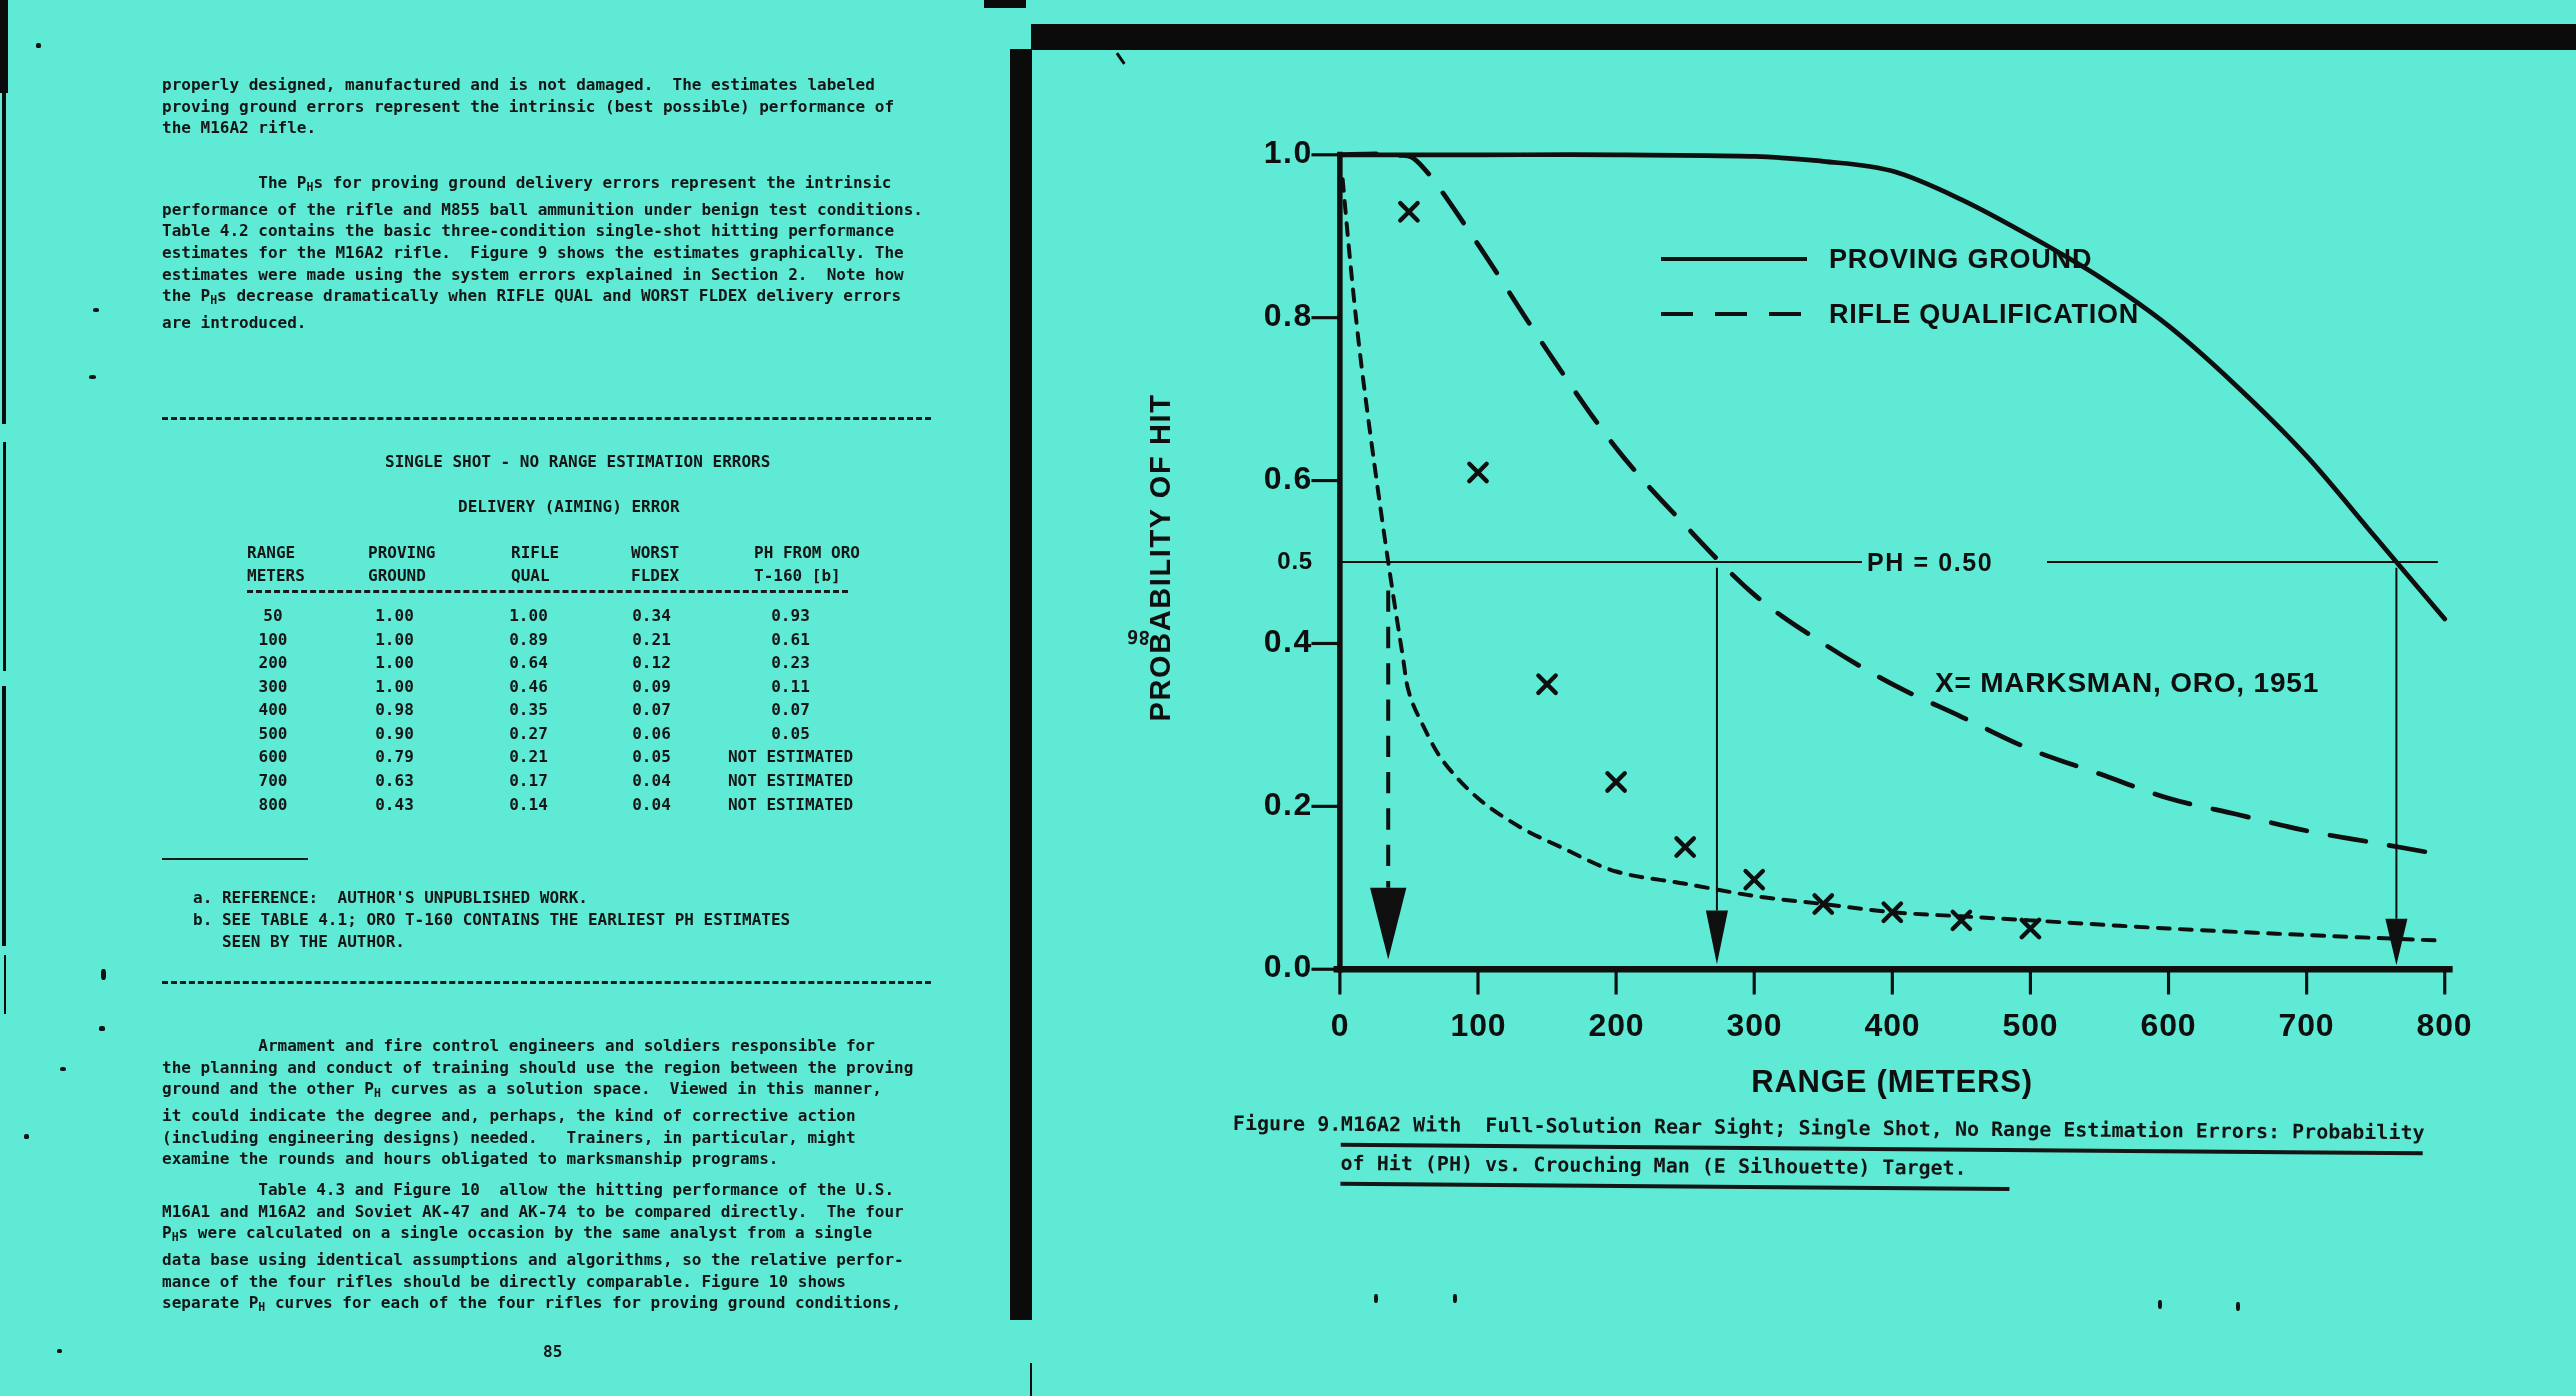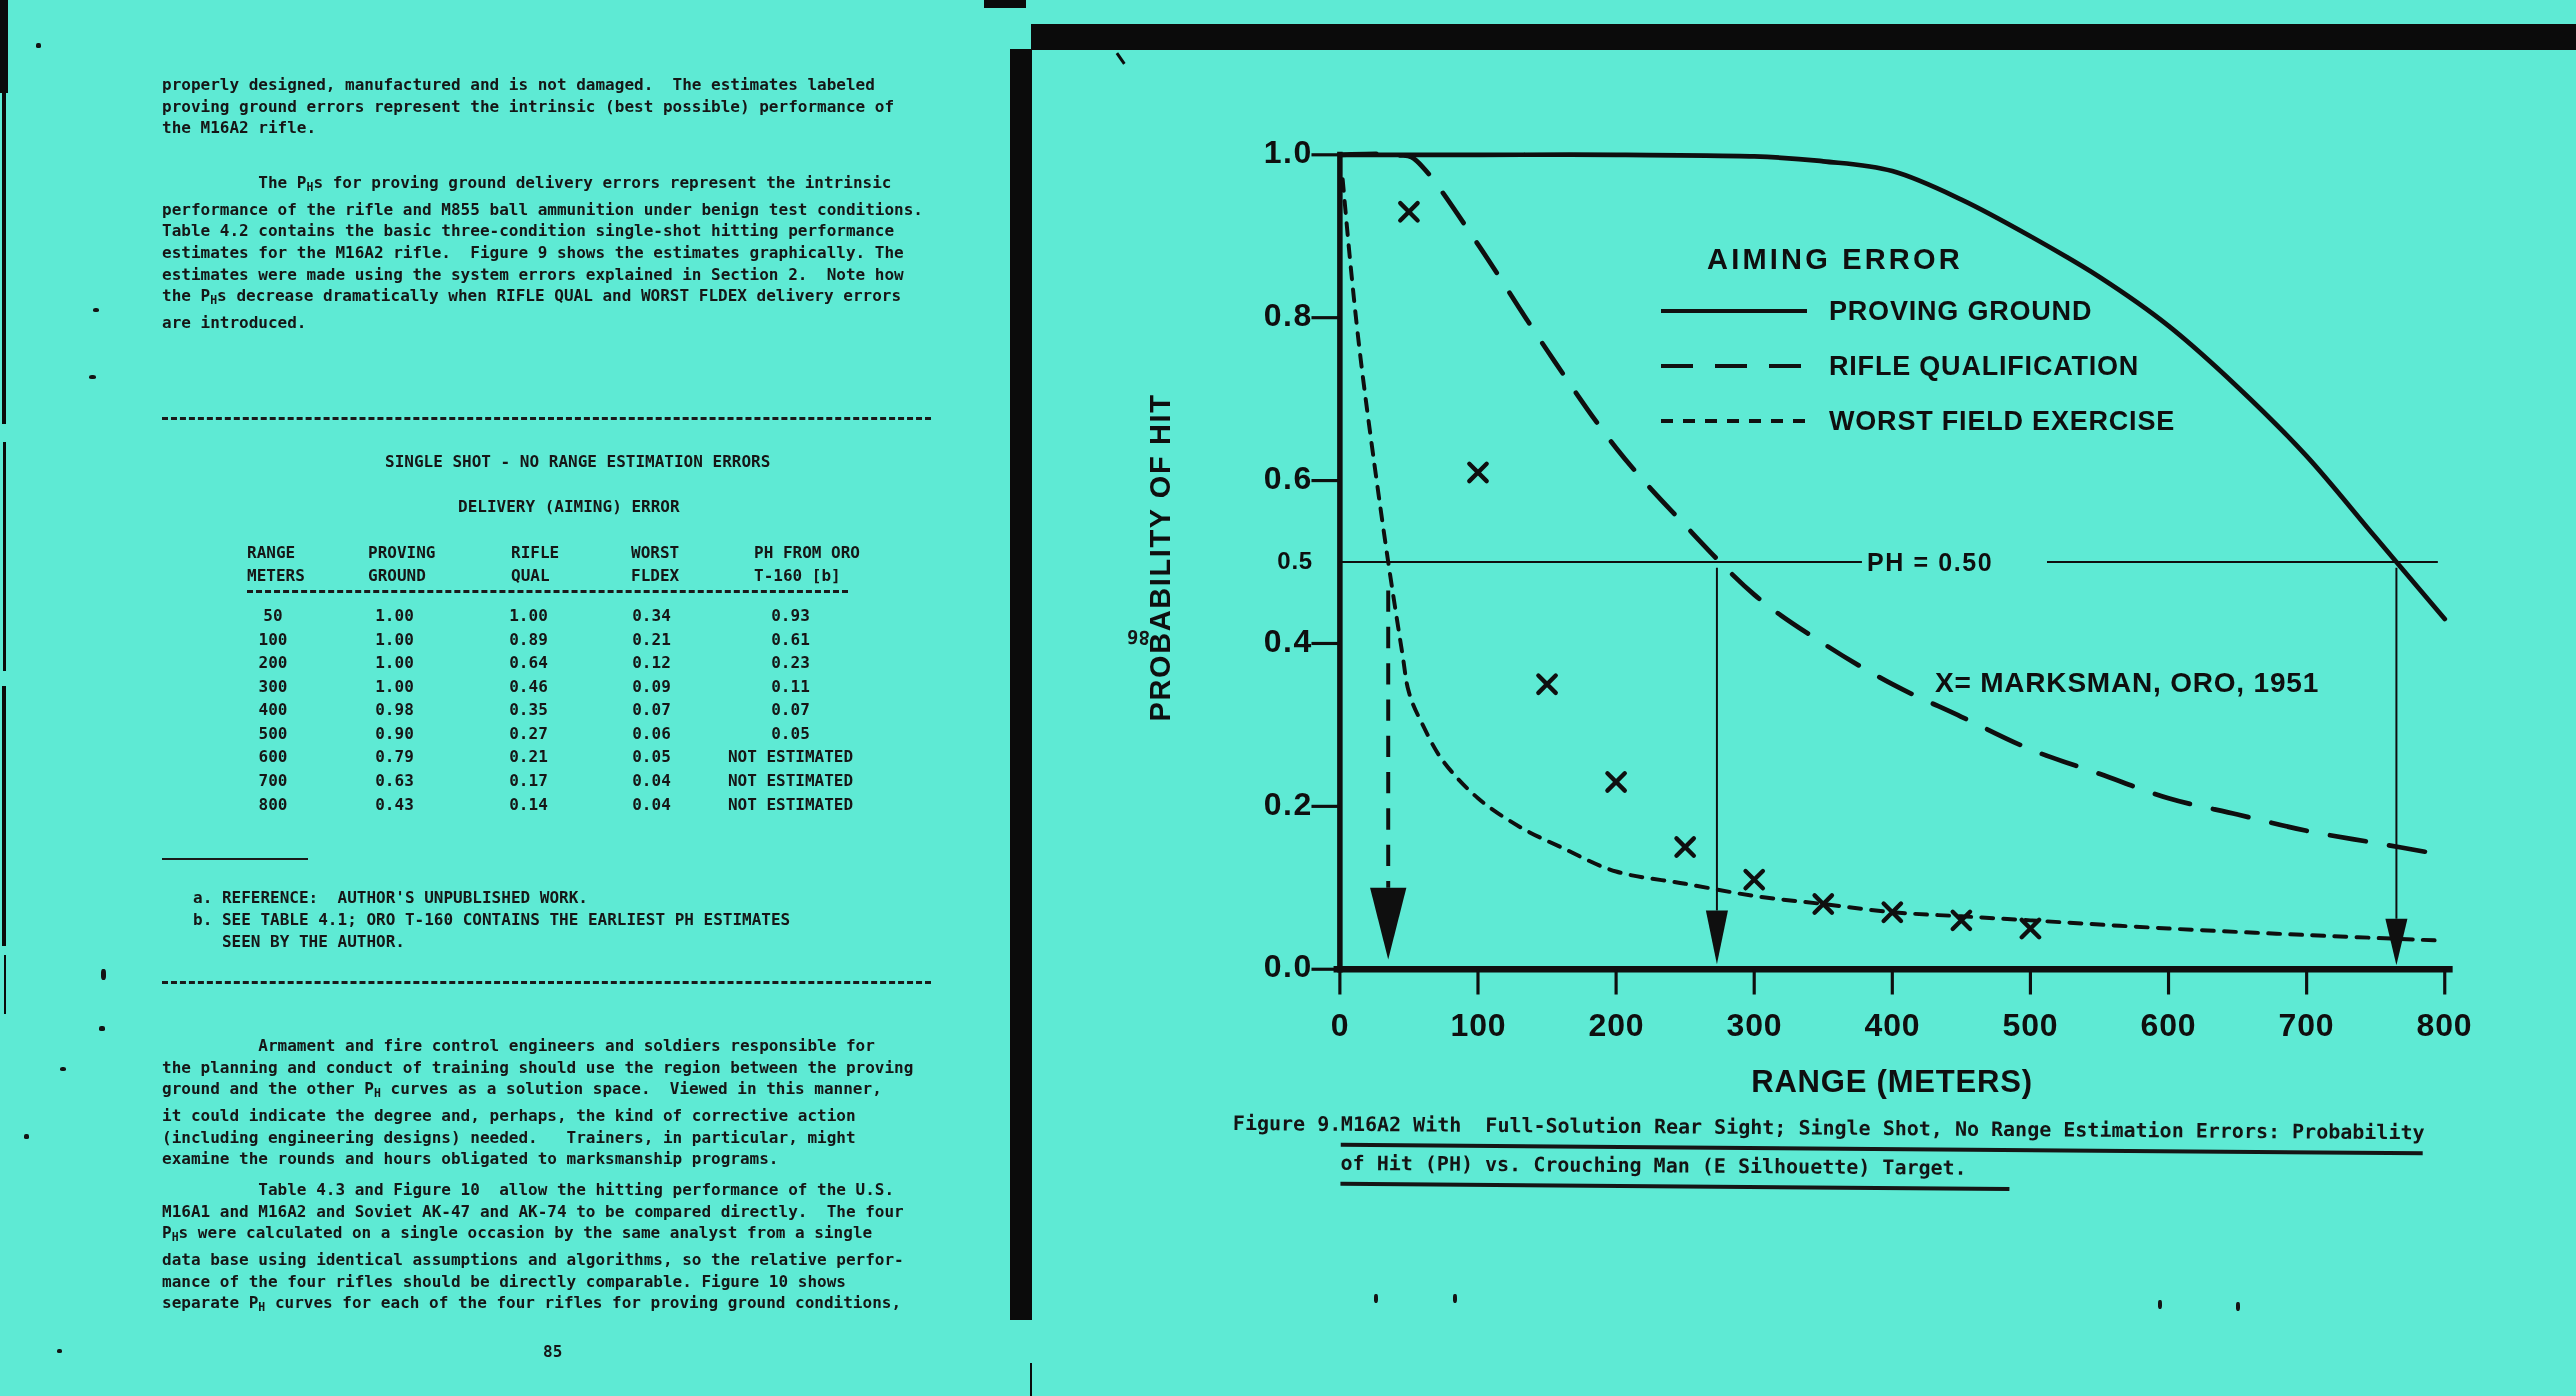--- a/index.html
+++ b/index.html
@@ -230,32 +230,27 @@
         <path d="M387,789.64L409,811.64M409,789.64L387,811.64" stroke="#0f0f0f" stroke-width="5.5" fill="none" stroke-linecap="round"></path>
         <path d="M474.5,872.1999999999999L496.5,894.1999999999999M496.5,872.1999999999999L474.5,894.1999999999999" stroke="#0f0f0f" stroke-width="5.5" fill="none" stroke-linecap="round"></path>
         <path d="M562,913.48L584,935.48M584,913.48L562,935.48" stroke="#0f0f0f" stroke-width="5.5" fill="none" stroke-linecap="round"></path>
         <path d="M649.5,944.44L671.5,966.44M671.5,944.44L649.5,966.44" stroke="#0f0f0f" stroke-width="5.5" fill="none" stroke-linecap="round"></path>
         <path d="M737,954.76L759,976.76M759,954.76L737,976.76" stroke="#0f0f0f" stroke-width="5.5" fill="none" stroke-linecap="round"></path>
         <path d="M824.5,965.0799999999999L846.5,987.0799999999999M846.5,965.0799999999999L824.5,987.0799999999999" stroke="#0f0f0f" stroke-width="5.5" fill="none" stroke-linecap="round"></path>
         <path d="M912,975.4L934,997.4M934,975.4L912,997.4" stroke="#0f0f0f" stroke-width="5.5" fill="none" stroke-linecap="round"></path>
       </svg>
 
     <div id="legend">
-      <div class="ltitle hand">AIMING ERROR</div>
       <div class="lrow">
         <div class="lsample ls-solid"></div>
         <div class="llab hand">PROVING GROUND</div>
       </div>
       <div class="lrow">
         <div class="lsample ls-long"></div>
         <div class="llab hand">RIFLE QUALIFICATION</div>
-      </div>
-      <div class="lrow">
-        <div class="lsample ls-short"></div>
-        <div class="llab hand">WORST FIELD EXERCISE</div>
       </div>
     </div>
 
     <div class="abs hand" style="left:565px;top:398px;font-size:25px;letter-spacing:1.6px;">PH = 0.50</div>
     <div class="abs hand" style="left:633px;top:517px;font-size:28px;letter-spacing:0.8px;">X= MARKSMAN, ORO, 1951</div>
 
     <div class="abs hand" style="left:432px;top:914px;width:316px;text-align:center;font-size:31px;letter-spacing:0.8px;">RANGE (METERS)</div>
   <div class="ylab hand" style="left: -65px; top: -16px;">1.0</div>
       <div class="ylab hand" style="left: -65px; top: 147px;">0.8</div>
       <div class="ylab hand" style="left: -65px; top: 310px;">0.6</div>

